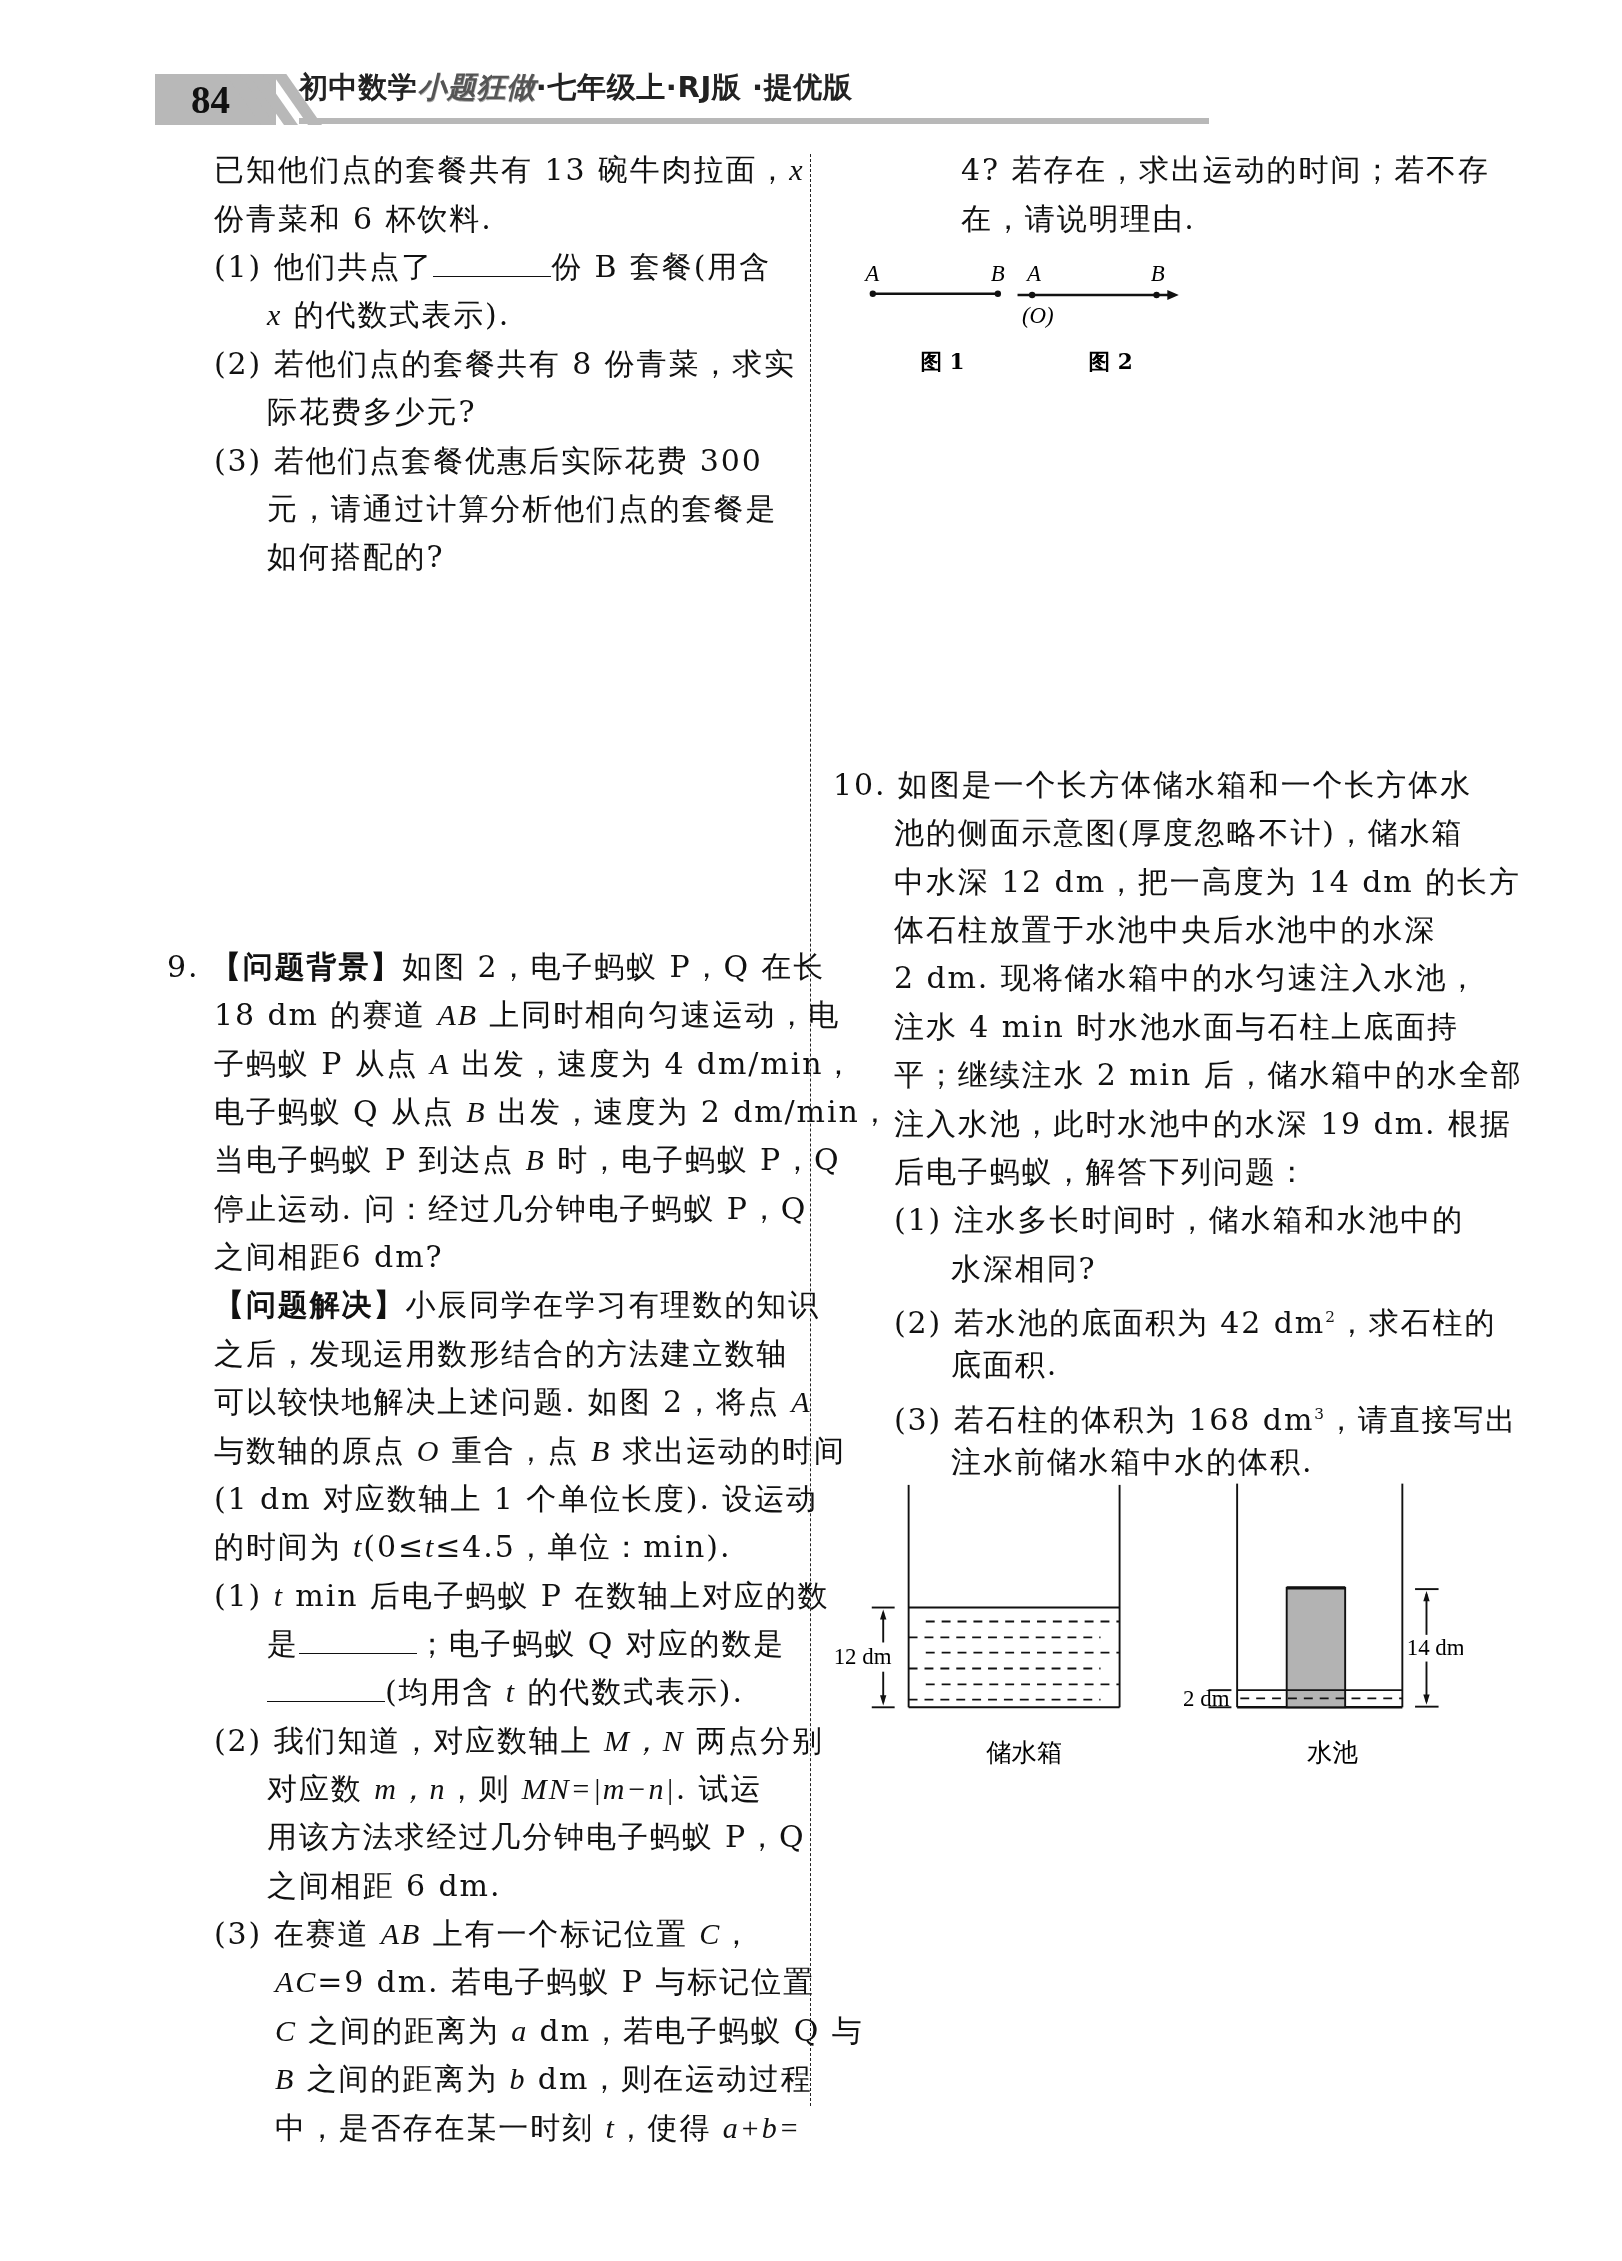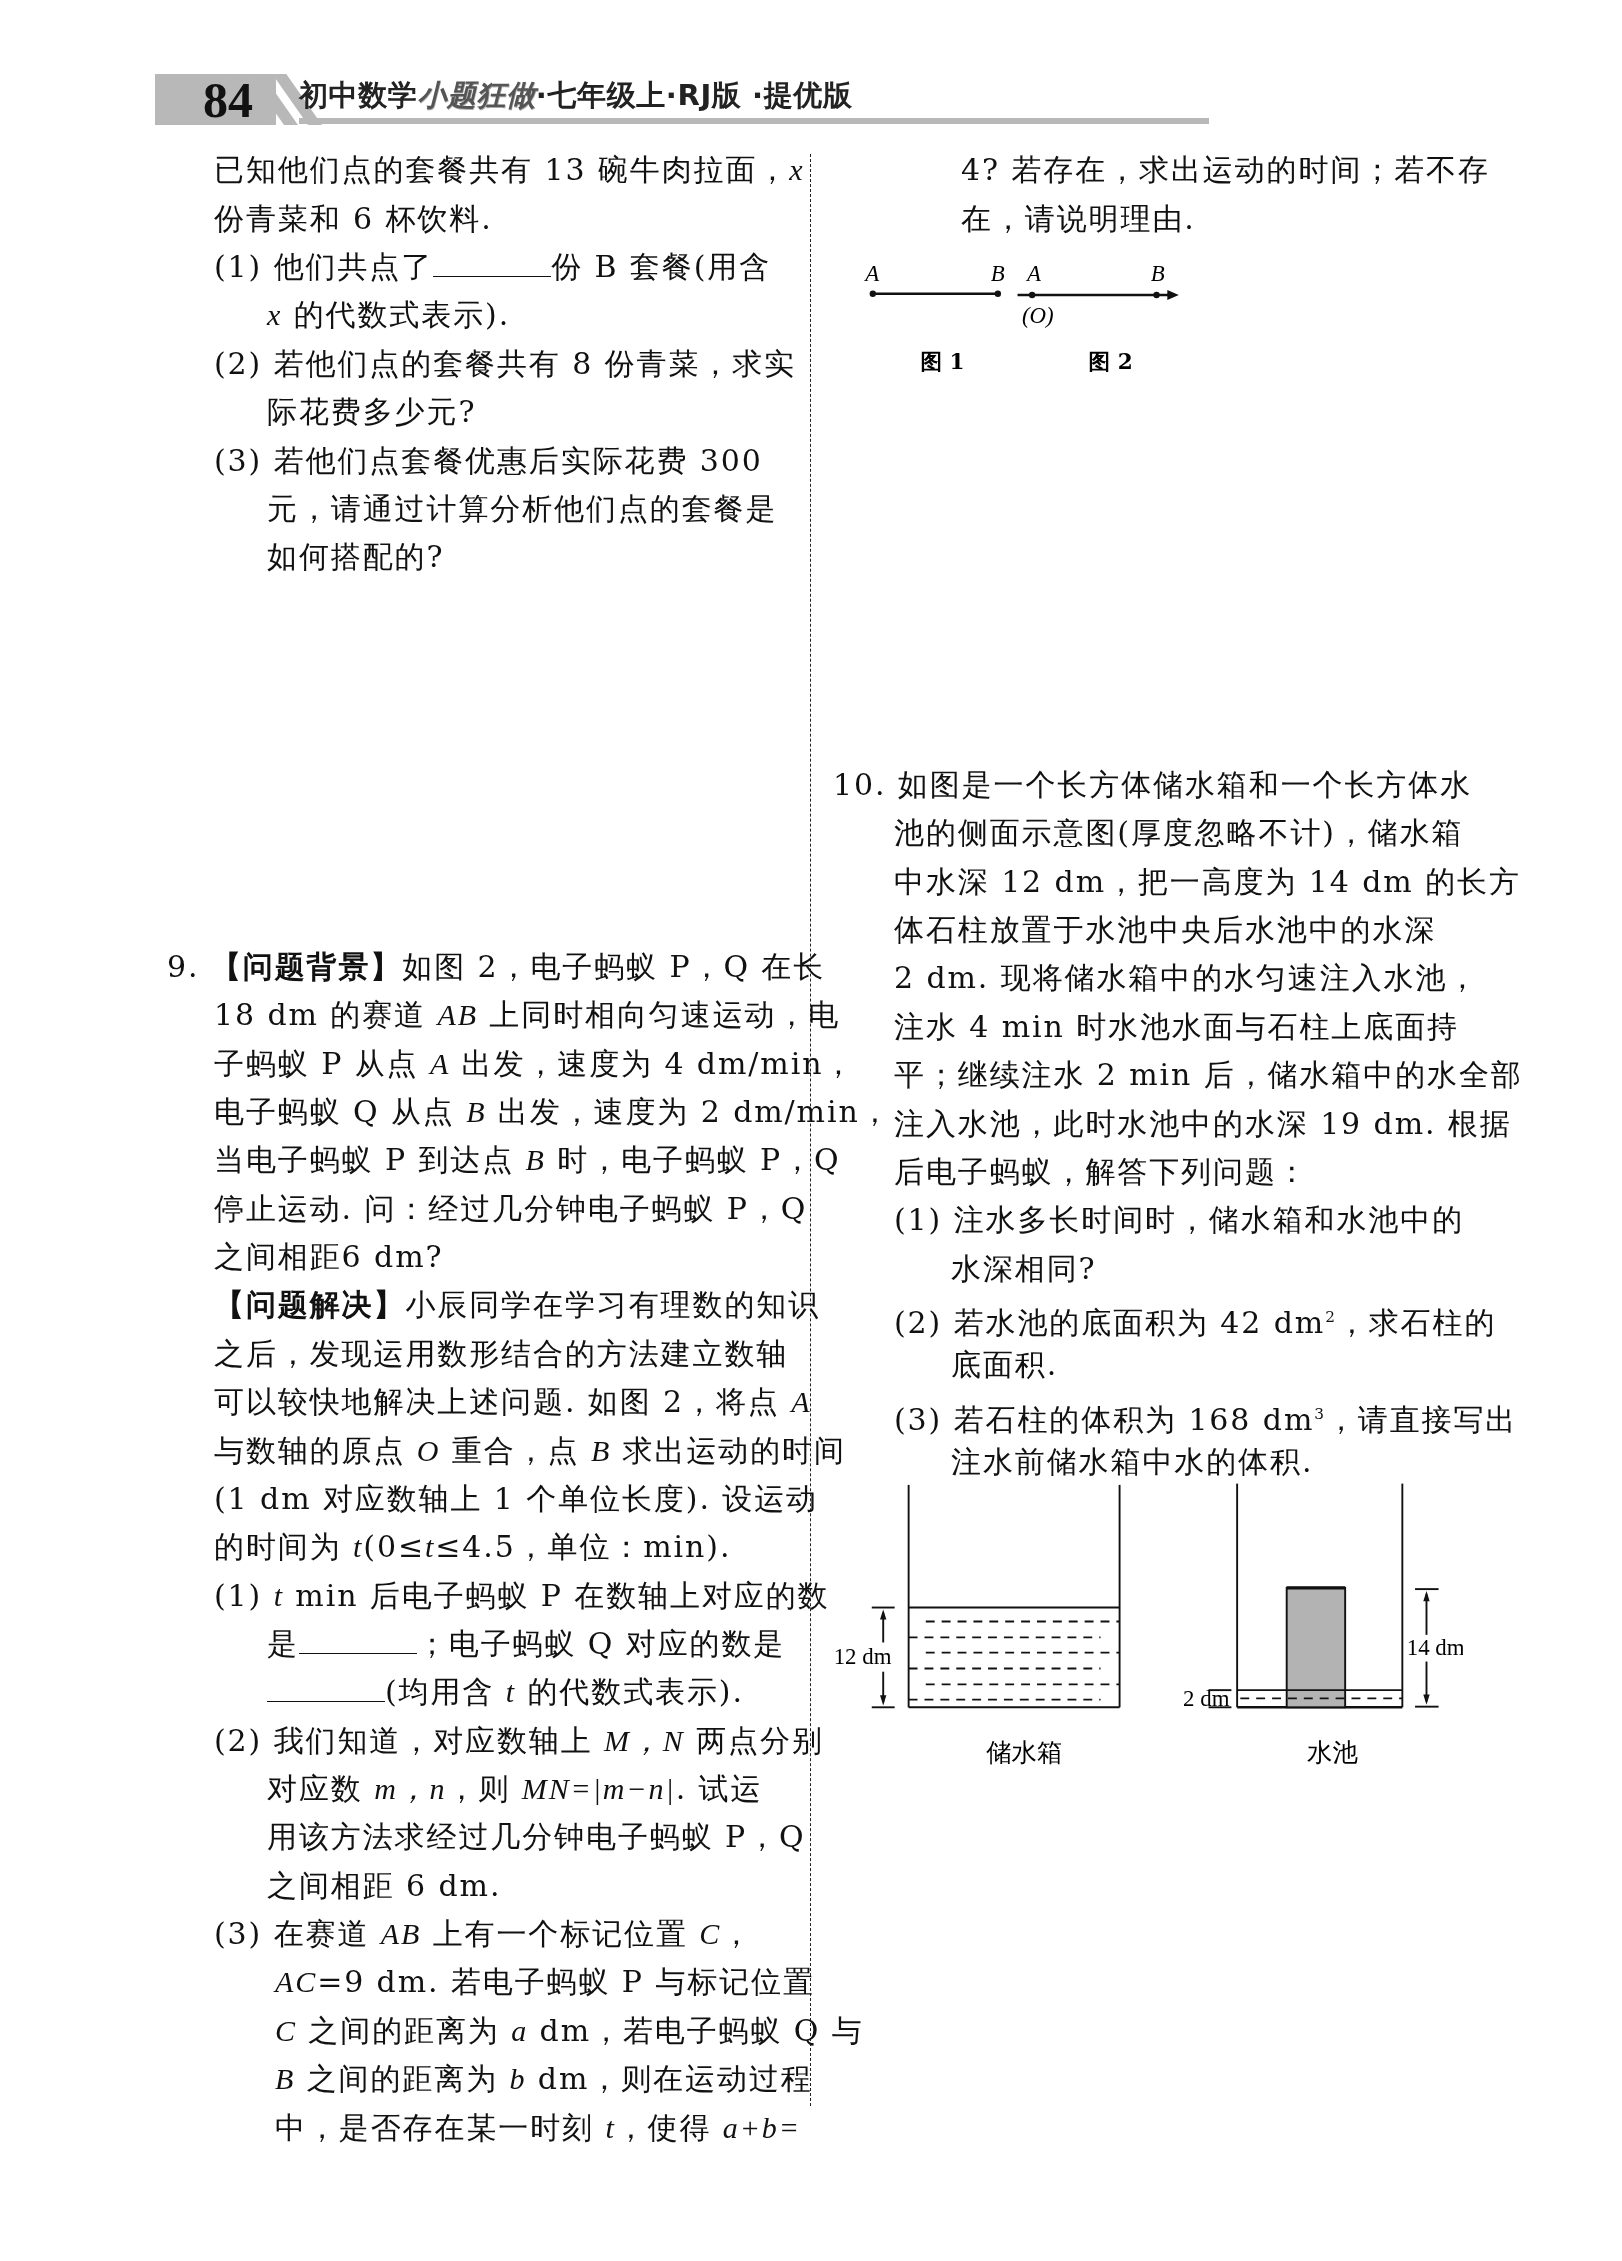--- a/index.html
+++ b/index.html
@@ -3,22 +3,22 @@
 <meta charset="utf-8">
 <style>
   html, body { margin:0; padding:0; background:#ffffff; }
   body { width:1622px; height:2261px; position:relative; overflow:hidden;
          font-family:"DejaVu Serif","Liberation Serif",serif; color:#111; }
   .abs { position:absolute; }
   
   .hdr-band { left:155px; top:74px; width:121px; height:51px; background:#b8b8b8; }
   .hdr-stripe { top:74px; width:14px; height:51px; background:#b8b8b8; transform:skewX(35deg); transform-origin:bottom left; }
   .hdr-rule { left:299px; top:118px; width:910px; height:5.7px; background:#b8b8b8; }
-  .hdr-num { left:191px; top:76px; font-family:"Liberation Serif",serif; font-weight:bold; font-size:50px; line-height:48px;margin-left:12px; }
-  .hdr-title { left:299px; top:76px; font-family:"DejaVu Sans","Liberation Sans",sans-serif; font-weight:bold; font-size:29px; line-height:39px; letter-spacing:0.6px; color:#222; }
+  .hdr-num { left:191px; top:76px; font-family:"Liberation Serif",serif; font-weight:bold; font-size:39px; line-height:48px; }
+  .hdr-title { left:299px; top:68px; font-family:"DejaVu Sans","Liberation Sans",sans-serif; font-weight:bold; font-size:29px; line-height:39px; letter-spacing:0.6px; color:#222; }
   .hdr-title .brand { font-style:italic; color:#555; text-shadow:0.6px 0.6px 0 #aaa; }
   
   .ln { position:absolute; font-size:30px; line-height:38px; white-space:pre; letter-spacing:1.9px; }
   .ln i, .m { font-family:"Liberation Serif",serif; font-style:italic; }
   .b { font-weight:bold; font-family:"DejaVu Sans","Liberation Sans",sans-serif; }
   .blank { display:inline-block; border-bottom:1.9px solid #111; height:28px; vertical-align:baseline; }
   sup { font-size:15.3px; }
   .divider { left:810px; top:154px; height:1952px; border-left:1.9px dashed #222; width:0; }
   .fig-label { font-weight:bold; font-family:"DejaVu Serif",serif; font-size:34px; }
   .small { font-size:36px; font-family:"Liberation Serif",serif; }

